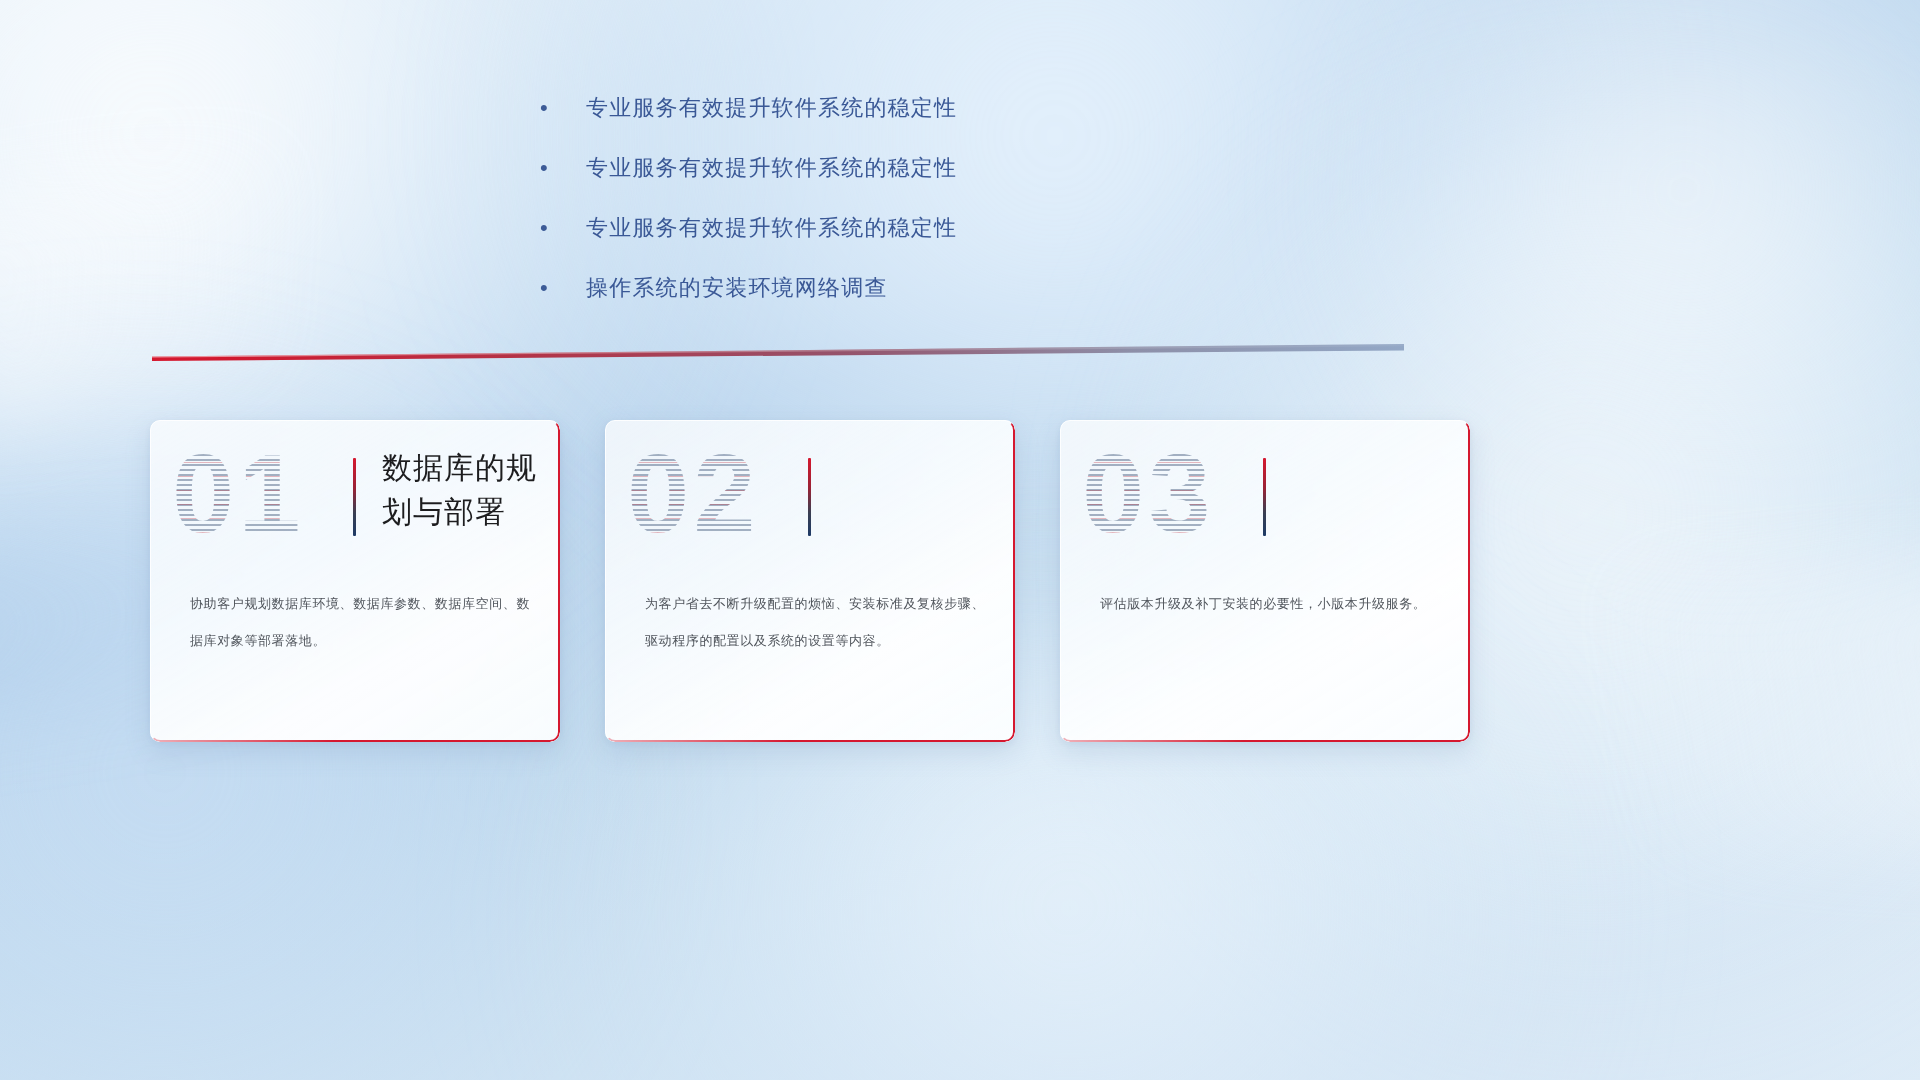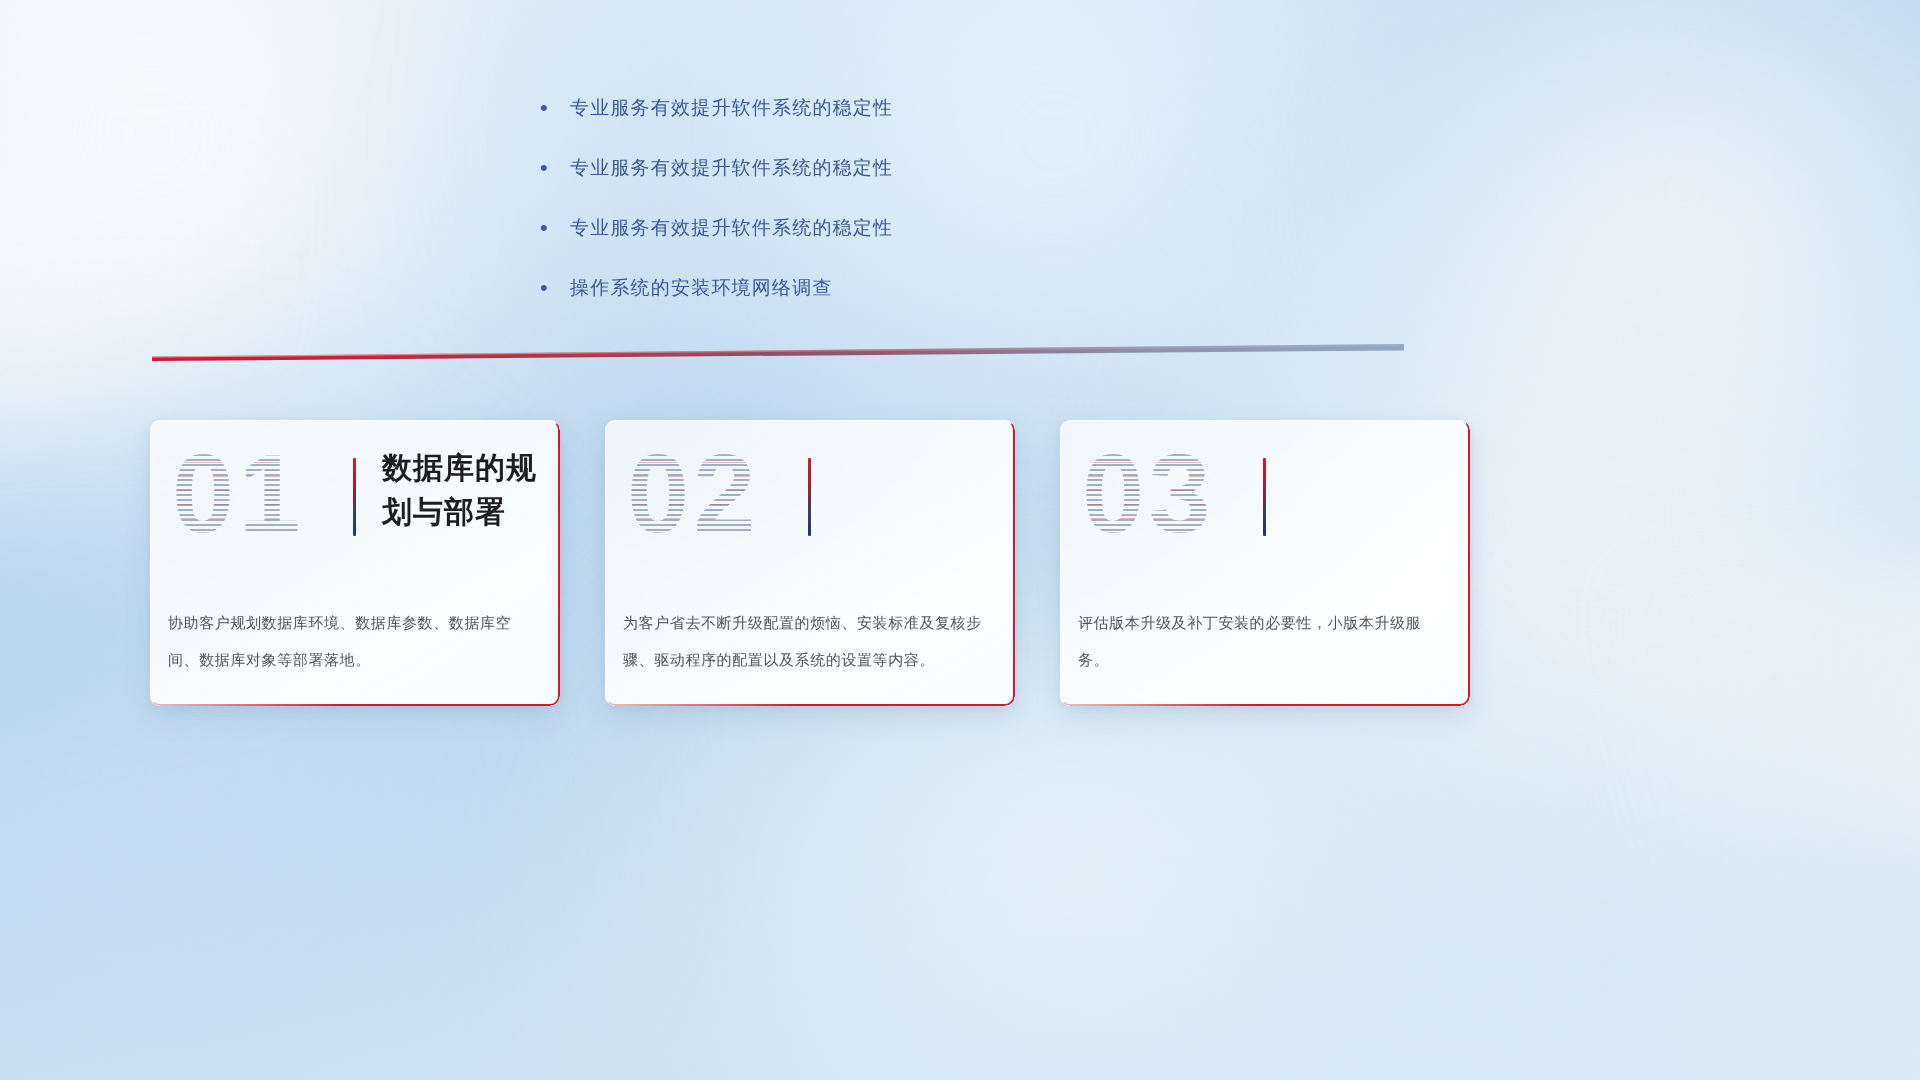--- a/index.html
+++ b/index.html
@@ -48,39 +48,39 @@
   }
   .bullet-row{
     display:flex; align-items:flex-start;
     margin-bottom:20px;
   }
   .bullet-dot{
     width:30px; flex:0 0 30px; text-align:left;
     color:#3c5b97; font-size:22px; line-height:40px;
   }
   .bullet-text{
-    font-size:19px; line-height:40px; letter-spacing:1.2px;
-    color:#3a5896; font-weight:500;
+    font-size:22px; line-height:40px; letter-spacing:1.2px;
+    color:#3a5896; font-weight:500;margin-left:16px;
   }
 
   
   #divider{
     position:absolute; left:152px; top:344px; width:1252px; height:22px;
   }
   #divider svg{ display:block; width:100%; height:100%; }
 
   
   #cards{
     position:absolute; left:150px; top:420px;
     width:1320px; height:322px;
     display:flex; gap:45px;
   }
   .card{
     position:relative;
-    width:410px; height:286px;
+    width:410px; height:322px;
     border-radius:10px;
     background:linear-gradient(150deg, rgba(255,255,255,.72) 0%, rgba(250,253,255,.88) 38%, rgba(255,255,255,.95) 70%, rgba(252,254,255,.92) 100%);
     box-shadow:0 10px 26px rgba(108,140,178,.20), 0 2px 6px rgba(120,150,185,.12);
     overflow:hidden;
     backdrop-filter:blur(2px);
   }
   .card-accent{
     position:absolute; inset:0;
     border-radius:10px;
     pointer-events:none;
@@ -134,29 +134,28 @@
     user-select:none;
   }
   .vbar{
     position:absolute; left:203px; top:38px;
     width:3px; height:78px;
     background:linear-gradient(to bottom,#d5182f 0%, #9b2235 38%, #3a3f52 70%, #1d3a66 100%);
     border-radius:1px;
   }
   .card-title{
     position:absolute; left:232px; top:26px; width:176px;
-    font-size:30px; font-weight:700; line-height:44px;
+    font-size:30px; font-weight:400; line-height:44px;
     letter-spacing:1px;
     color:#1d1d1f;
   }
   .card-body{
-    position:absolute; left:18px; right:26px; top:165px;
-    font-size:15px; line-height:37px; letter-spacing:.6px;
+    position:absolute; left:40px; right:26px; top:165px;
+    font-size:13px; line-height:37px; letter-spacing:.6px;
     color:#50555c;
-    margin-top:19px;
   }
 </style>
 </head>
 <body>
 
 <div id="bg">
   <div class="bg-base"></div>
   <div class="glow g1"></div>
   <div class="glow g2"></div>
   <div class="glow g3"></div>

